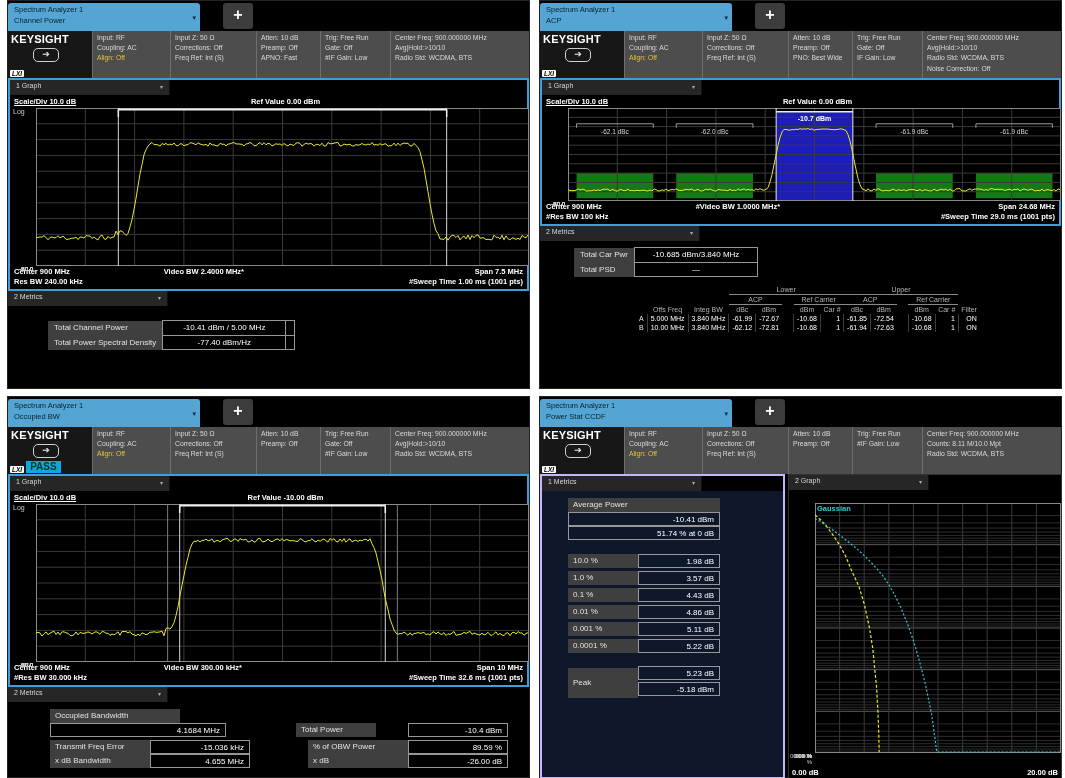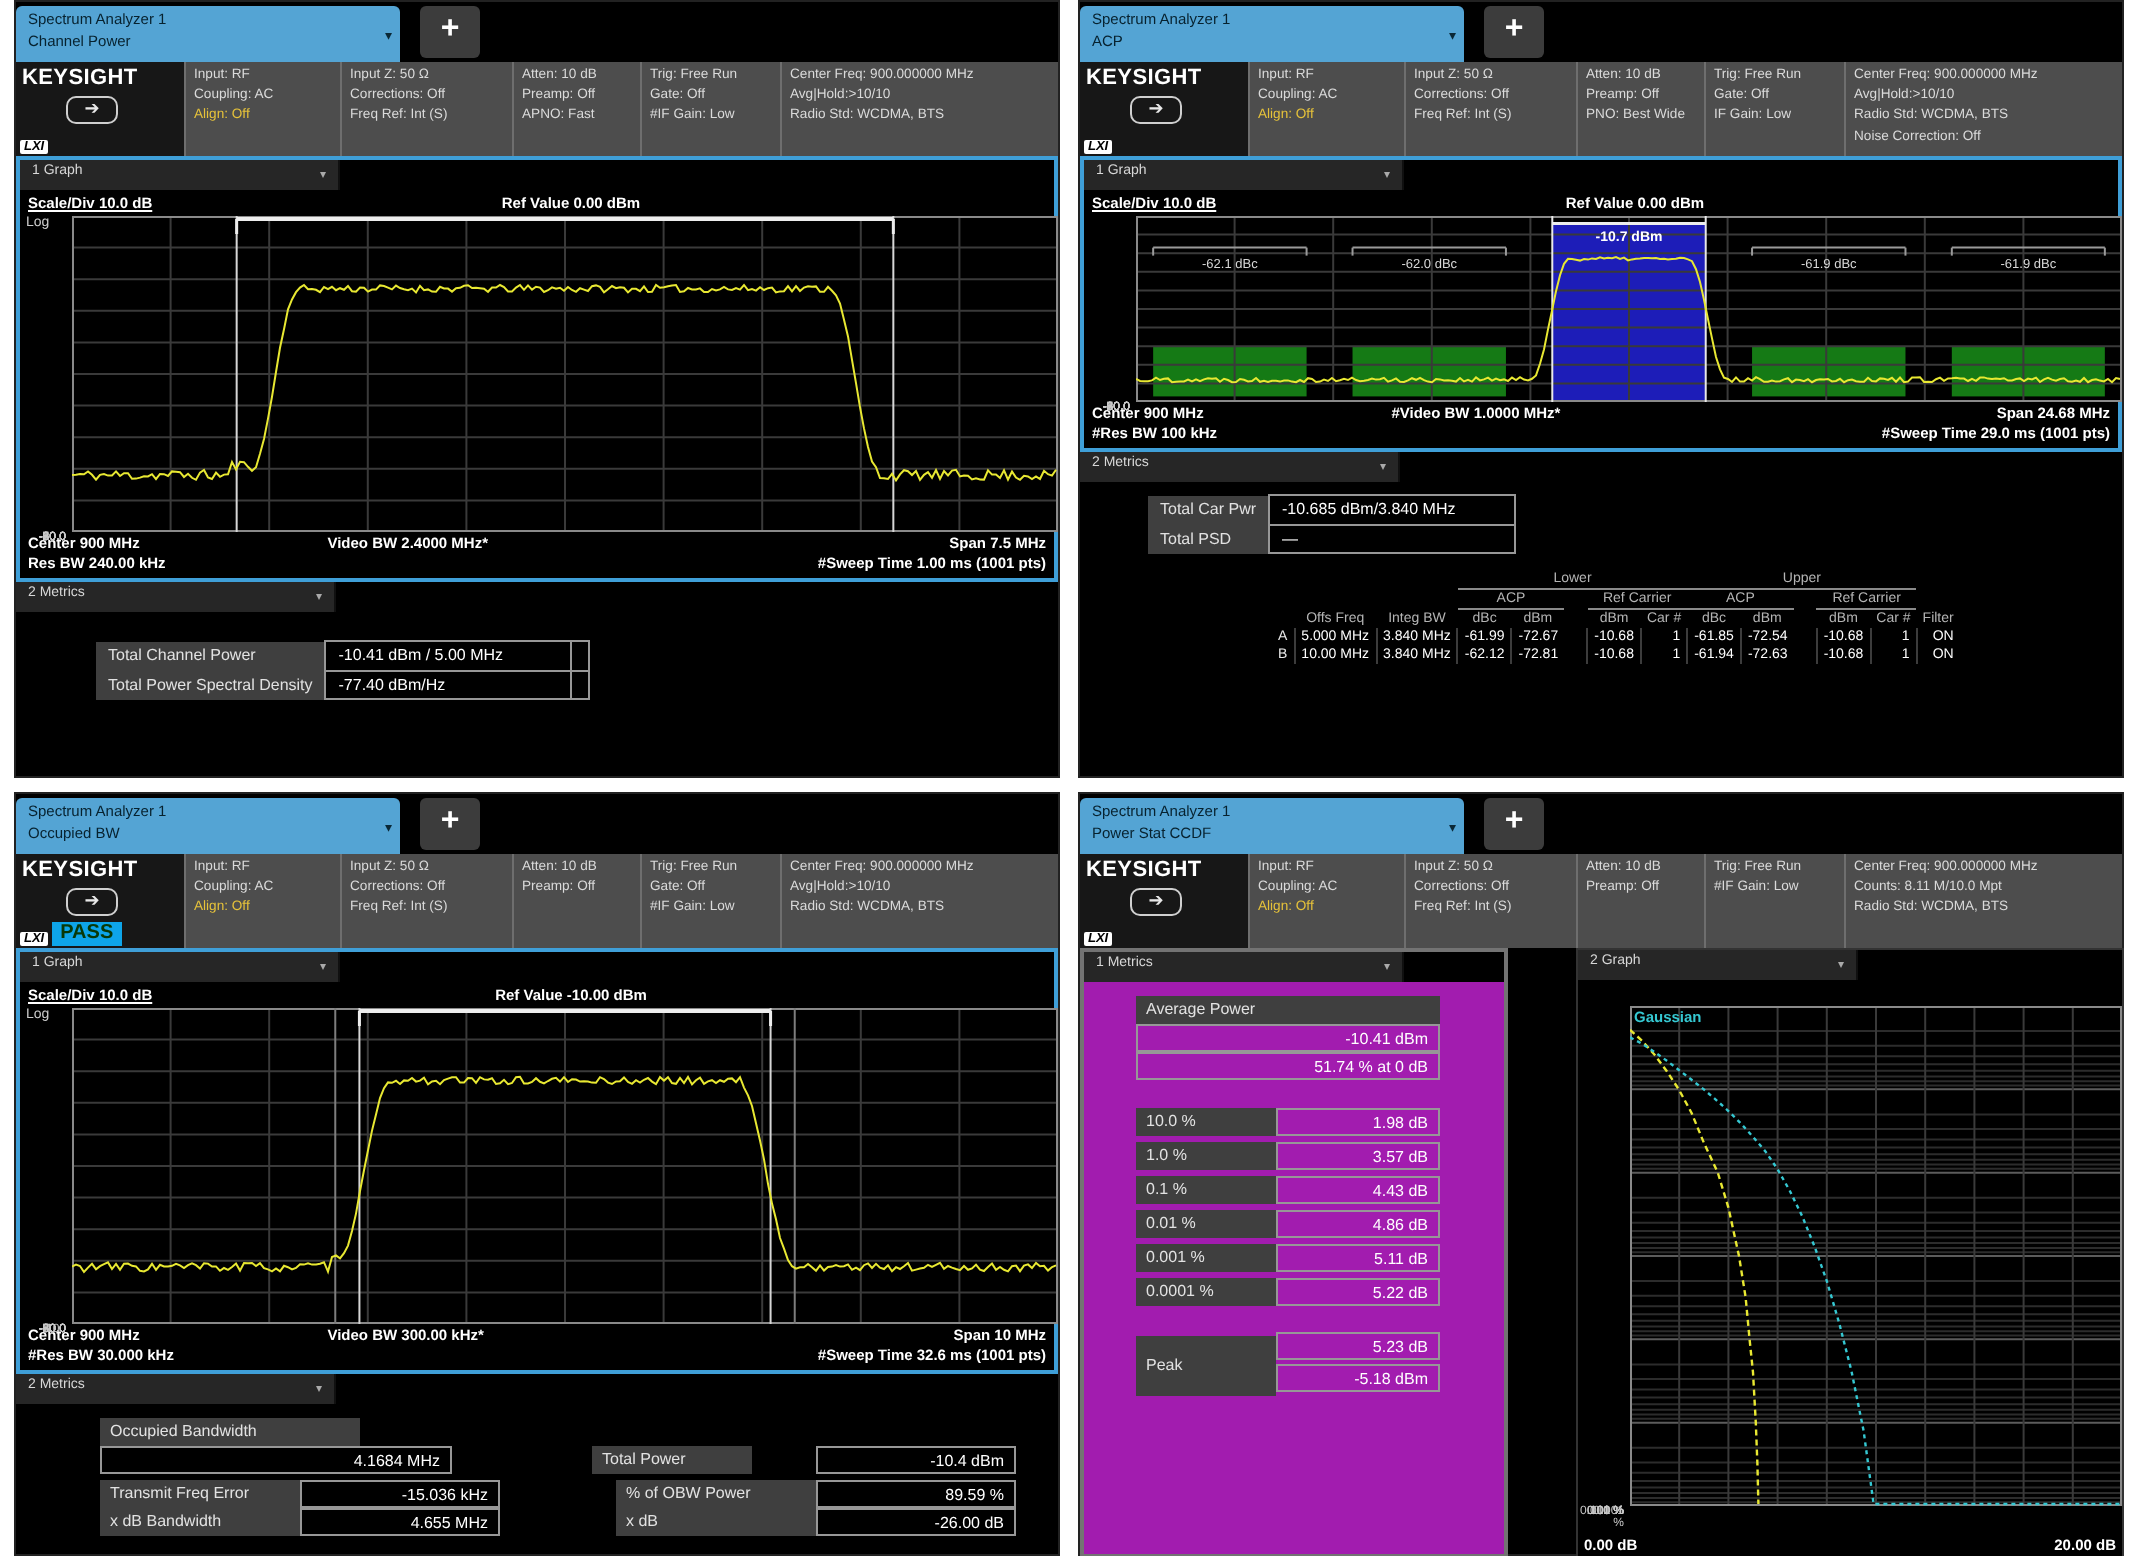--- a/index.html
+++ b/index.html
@@ -6,21 +6,21 @@
   body{width:1065px;height:778px;background:#ffffff;position:relative;overflow:hidden;
        font-family:"Liberation Sans",sans-serif;-webkit-font-smoothing:antialiased;}
   .panel{position:absolute;background:#000;border:1px solid #222;box-sizing:border-box;}
   #p0{left:7px;top:0;width:523px;height:389px;}
   #p1{left:539px;top:0;width:523px;height:389px;}
   #p2{left:7px;top:396px;width:523px;height:382px;}
   #p3{left:539px;top:396px;width:523px;height:382px;}
 
   
   .tabrow{height:30px;display:flex;background:#000;}
-  .tab{width:192px;margin:2px 5px 0 0;background:#54a4d4;color:#07222f;border-radius:3px 3px 0 0;
+  .tab{width:192px;margin:2px 18px 0 0;background:#54a4d4;color:#07222f;border-radius:3px 3px 0 0;
        padding:2px 14px 0 6px;position:relative;box-sizing:border-box;}
   .tab .l{font-size:7.5px;line-height:1.45;white-space:nowrap;}
   .tcaret{position:absolute;right:4px;top:11px;font-size:7px;color:#0a2836;}
   .plus{width:30px;height:26px;margin:2px 0 0 5px;background:#3c3c3c;border-radius:3px;color:#fff;
         font-size:16px;font-weight:bold;text-align:center;line-height:24px;}
 
   
   .header{height:47px;background:#4d4d4d;display:flex;position:relative;}
   .brand{width:84px;background:#171717;position:relative;box-sizing:border-box;padding:2px 0 0 3px;}
   .klogo{color:#fff;font-size:11px;font-weight:bold;letter-spacing:0.2px;}
@@ -53,40 +53,40 @@
   .arow{display:flex;padding:0 4px;height:10px;color:#fff;font-size:7.5px;font-weight:bold;line-height:10px;}
   .al{flex:1;text-align:left;white-space:nowrap;}
   .ac{flex:1.4;white-space:nowrap;}
   .ar{flex:1;text-align:right;white-space:nowrap;}
 
   
   .mbox{position:relative;background:#000;}
   table.kv{border-collapse:collapse;}
   .kv td{font-size:8px;line-height:1.2;padding:2px 6px;white-space:nowrap;}
   .kv .lab{background:#3f3f3f;color:#e2e2e2;}
-  .kv .val{border:1px solid #979797;color:#fff;text-align:left;min-width:110px;}
+  .kv .val{border:1px solid #979797;color:#fff;text-align:center;min-width:110px;}
   .kv .spare{border:1px solid #979797;width:8px;padding:2px 0;}
 
   
   table.acp{border-collapse:collapse;margin:8px 0 0 96px;}
   .acp td,.acp th{font-size:7px;font-weight:normal;padding:1px 3px;white-space:nowrap;}
   .acp th{color:#b4b4b4;text-align:center;}
   .acp .grp{border-bottom:1px solid #8a8a8a;}
   .acp td{color:#fff;text-align:right;border-left:1px solid #3c3c3c;}
   .acp td.ltr{text-align:center;border-left:none;color:#e8e8e8;}
   .acp td.gap{border-left:none;width:5px;}
 
   
   .cell{position:absolute;box-sizing:border-box;font-size:8px;line-height:12px;white-space:nowrap;height:14px;}
   .cl{background:#3f3f3f;color:#e2e2e2;padding:1px 5px;}
   .cv{border:1px solid #979797;color:#fff;text-align:right;padding:1px 5px;}
 
   
-  .ccdf-left{position:absolute;left:0;top:77px;width:214px;height:305px;border:2px solid #737373;
-             box-sizing:border-box;background:#a21caf;}
+  .ccdf-left{position:absolute;left:0;top:77px;width:245px;height:305px;border:2px solid #c4b5fd;
+             box-sizing:border-box;background:#0f172a;}
   .ccdf-right{position:absolute;left:248px;top:77px;width:274px;height:305px;border:1px solid #333;
               box-sizing:border-box;background:#000;}
   .gauss{position:absolute;left:28px;top:1px;color:#35c8d2;font-size:7.5px;font-weight:bold;}
   .xlabrow{display:flex;justify-content:space-between;color:#fff;font-size:7.5px;font-weight:bold;
            padding:0 3px;height:11px;line-height:11px;}
 </style>
 </head>
 <body>
 
 <div class="panel" id="p0">

